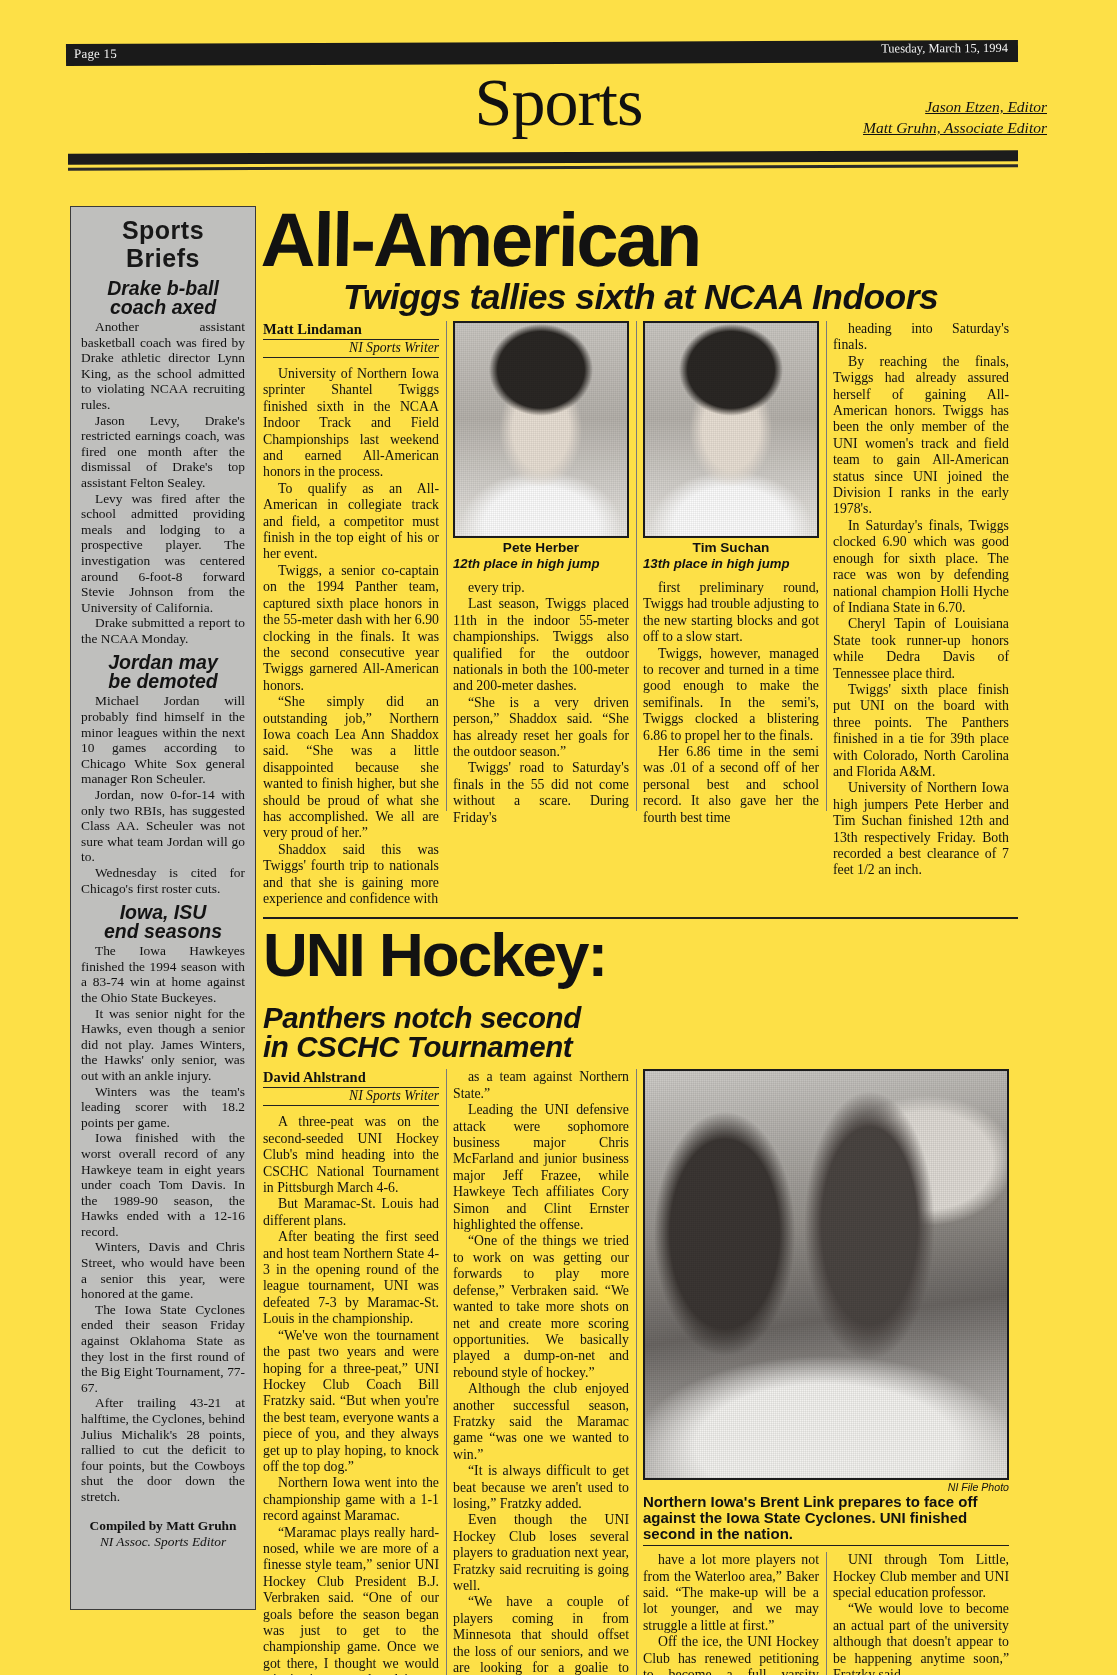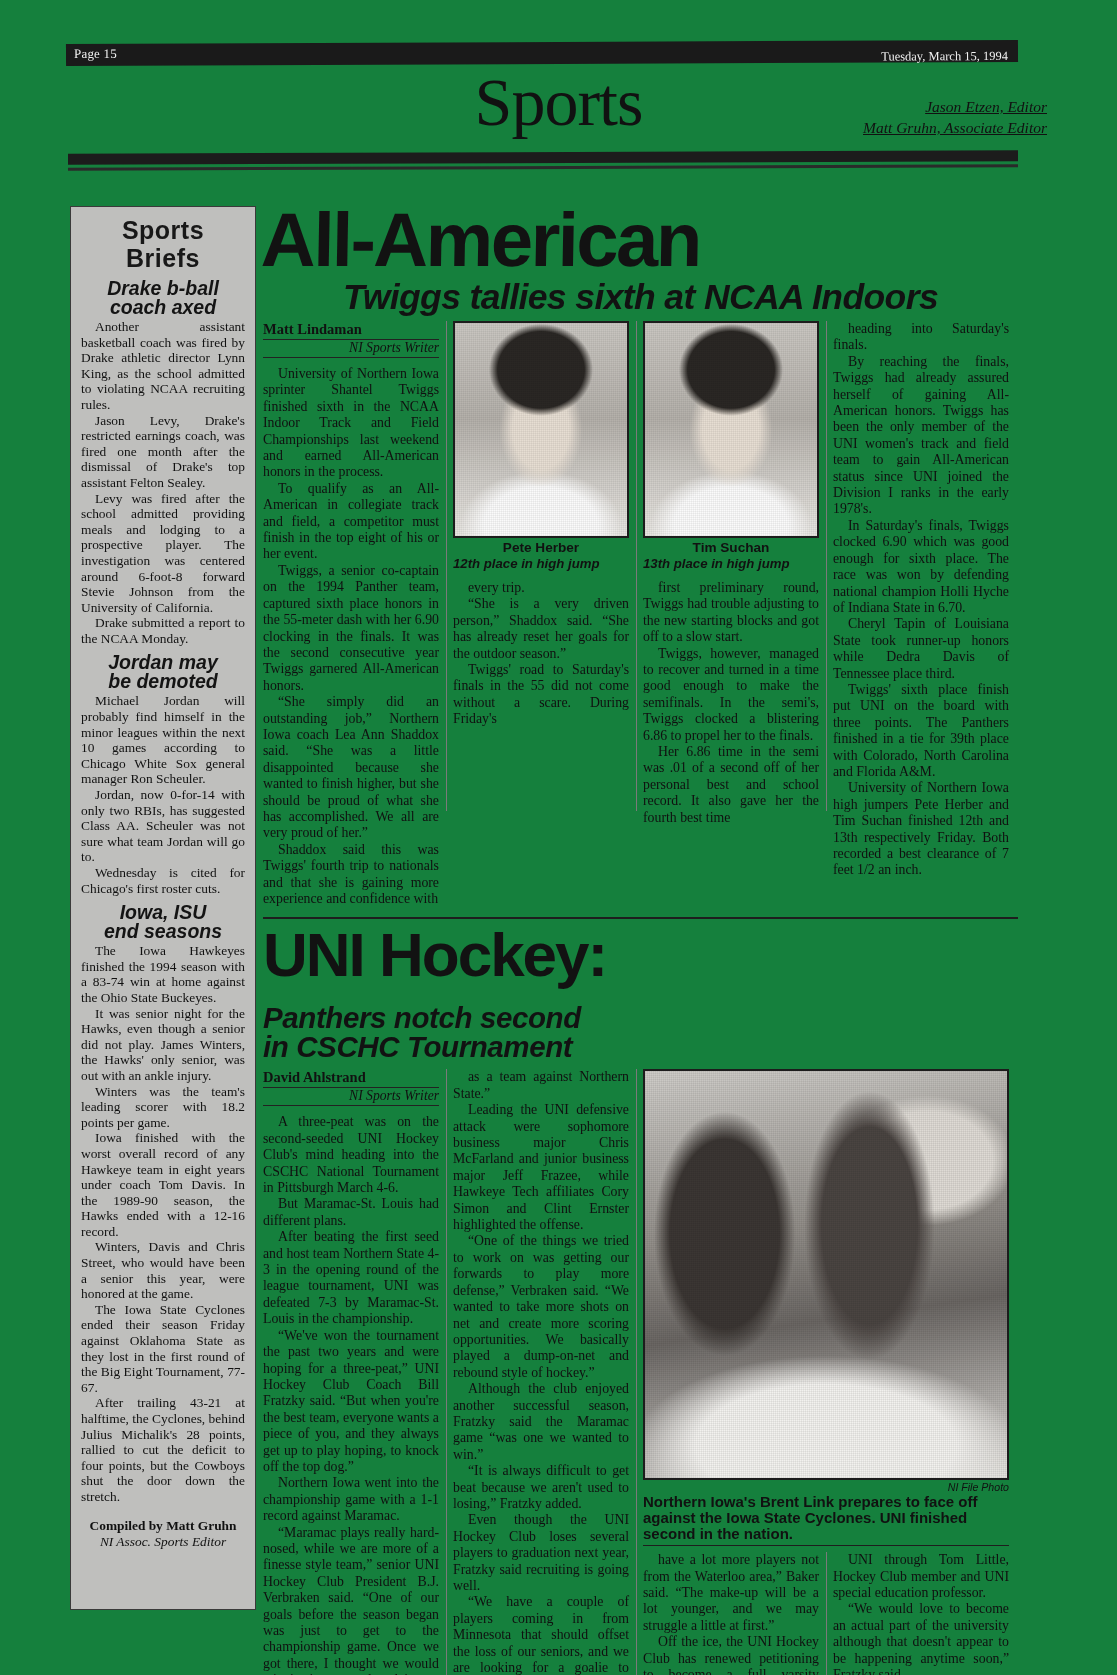--- a/index.html
+++ b/index.html
@@ -7,36 +7,36 @@
   body {
     width:1117px; height:1675px;
     background:#fdfdfb;
     font-family:"Liberation Serif", serif;
     color:#111;
     position:relative;
     overflow:hidden;
   }
   .page {
     position:absolute; left:0; top:0; width:1117px; height:1675px;
-    background:#15803d;
+    background:#fde047;
   }
 
   
   .masthead-bar {
     position:absolute; left:66px; top:42px; width:952px; height:22px;
     background:#1a1a1a;
     color:#f2f2f2;
     transform:rotate(-0.25deg);
   }
   .masthead-bar .page-num {
     position:absolute; left:8px; top:2px;
     font-size:13px; font-family:"Liberation Serif", serif; letter-spacing:.2px;
   }
   .masthead-bar .date {
-    position:absolute; right:10px; top:9px;
+    position:absolute; right:10px; top:1px;
     font-size:12.5px; font-family:"Liberation Serif", serif;
   }
   .sports-word {
     position:absolute; left:0; top:66px; width:1117px;
     text-align:center;
     font-family:"Liberation Serif", serif;
     font-size:68px; line-height:72px;
     font-weight:400;
     letter-spacing:-1px;
   }
@@ -329,20 +329,21 @@
           <p>Shaddox said this was Twiggs' fourth trip to nationals and that she is gaining more experience and confidence with</p>
         </div>
 
         <div class="col bodytext">
           <div class="photo-box" style="height:217px;">
             <div class="face"></div>
           </div>
           <div class="cap-name">Pete Herber</div>
           <div class="cap-sub">12th place in high jump</div>
           <p>every trip.</p>
+          <p>Last season, Twiggs placed 11th in the indoor 55-meter championships. Twiggs also qualified for the outdoor nationals in both the 100-meter and 200-meter dashes.</p>
           <p>“She is a very driven person,” Shaddox said. “She has already reset her goals for the outdoor season.”</p>
           <p>Twiggs' road to Saturday's finals in the 55 did not come without a scare. During Friday's</p>
         </div>
 
         <div class="col bodytext">
           <div class="photo-box" style="height:217px;">
             <div class="face"></div>
           </div>
           <div class="cap-name">Tim Suchan</div>
           <div class="cap-sub">13th place in high jump</div>

